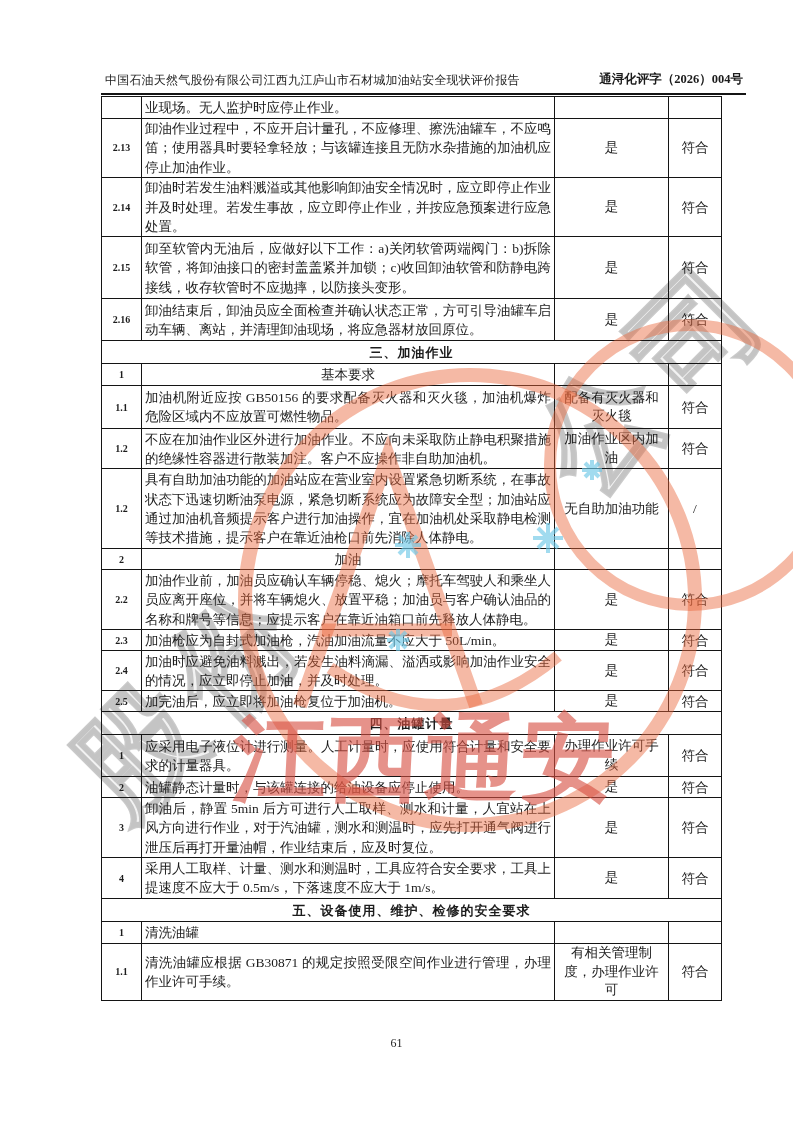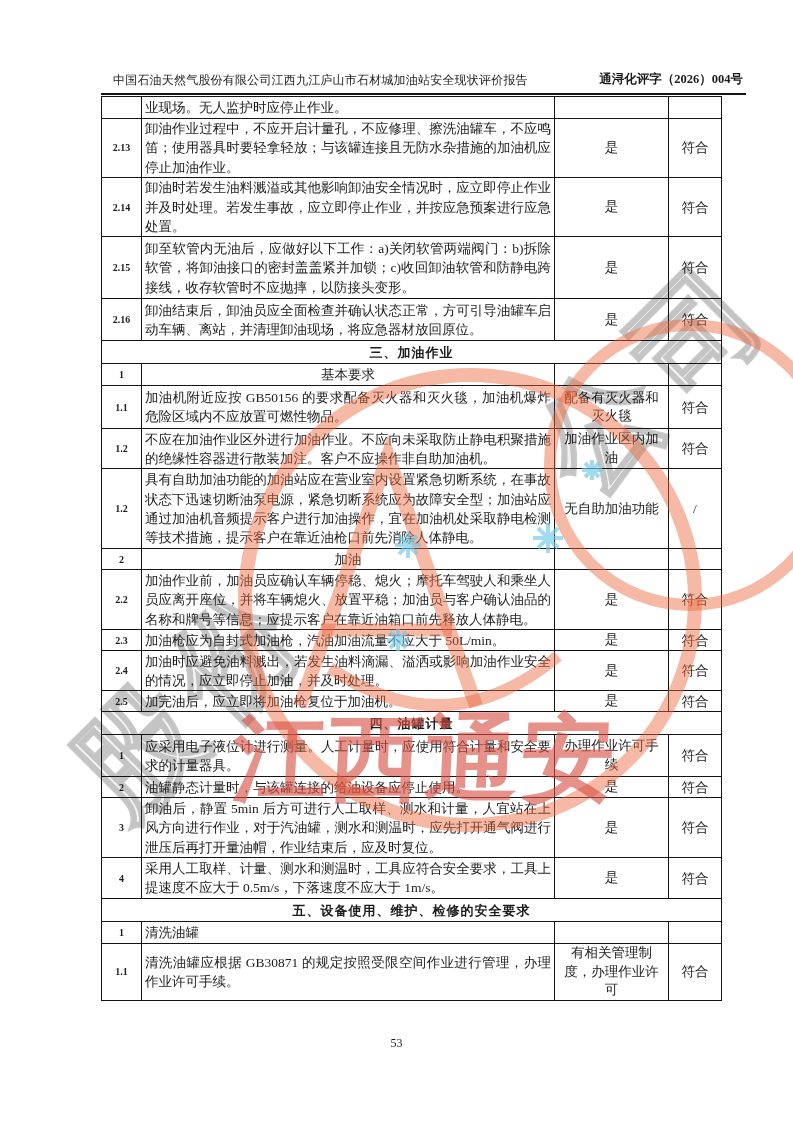--- a/index.html
+++ b/index.html
@@ -2,21 +2,21 @@
 <html><head>
 <meta charset="utf-8">
 <style>
   html,body { margin:0; padding:0; background:#888; }
   .page {
     position:relative; width:793px; height:1122px; background:#ffffff;
     margin:0 auto; overflow:hidden;
     font-family:"Liberation Serif","DejaVu Serif",serif; color:#1c1c1c;
   }
   
-  .header-left  { position:absolute; left:113px; top:72px; font-size:12px; letter-spacing:0.2px; white-space:nowrap; z-index:3;text-align:right; }
+  .header-left  { position:absolute; left:105px; top:72px; font-size:12px; letter-spacing:0.2px; white-space:nowrap; z-index:3;text-align:right; }
   .header-right { position:absolute; right:50px; top:71px; font-size:12.5px; font-weight:bold; white-space:nowrap; z-index:3; }
   .header-rule  { position:absolute; left:101px; top:93px; width:645px; height:2px; background:#141414; z-index:3; }
   
   .doc-table {
     position:absolute; left:101px; top:96px; width:620px;
     border-collapse:collapse; table-layout:fixed; z-index:2; background:transparent;
   }
   .doc-table td {
     border:1px solid #141414; padding:0 3px; font-size:13.5px; line-height:19.4px;
     overflow:hidden; vertical-align:middle; background:transparent;
@@ -218,14 +218,14 @@
           <path d="M-11 0 H11 M0 -11 V11 M-8 -8 L8 8 M-8 8 L8 -8"></path>
         </g>
       <g transform="translate(592,470)">
           <path d="M-10 0 H10 M0 -10 V10 M-7 -7 L7 7 M-7 7 L7 -7"></path>
         </g>
     </g>
   </svg>
 
   <div class="wm wm-red-text">江西通安</div>
 
-  <div class="page-number">53</div>
+  <div class="page-number">61</div>
 </div>
 
 </body></html>

